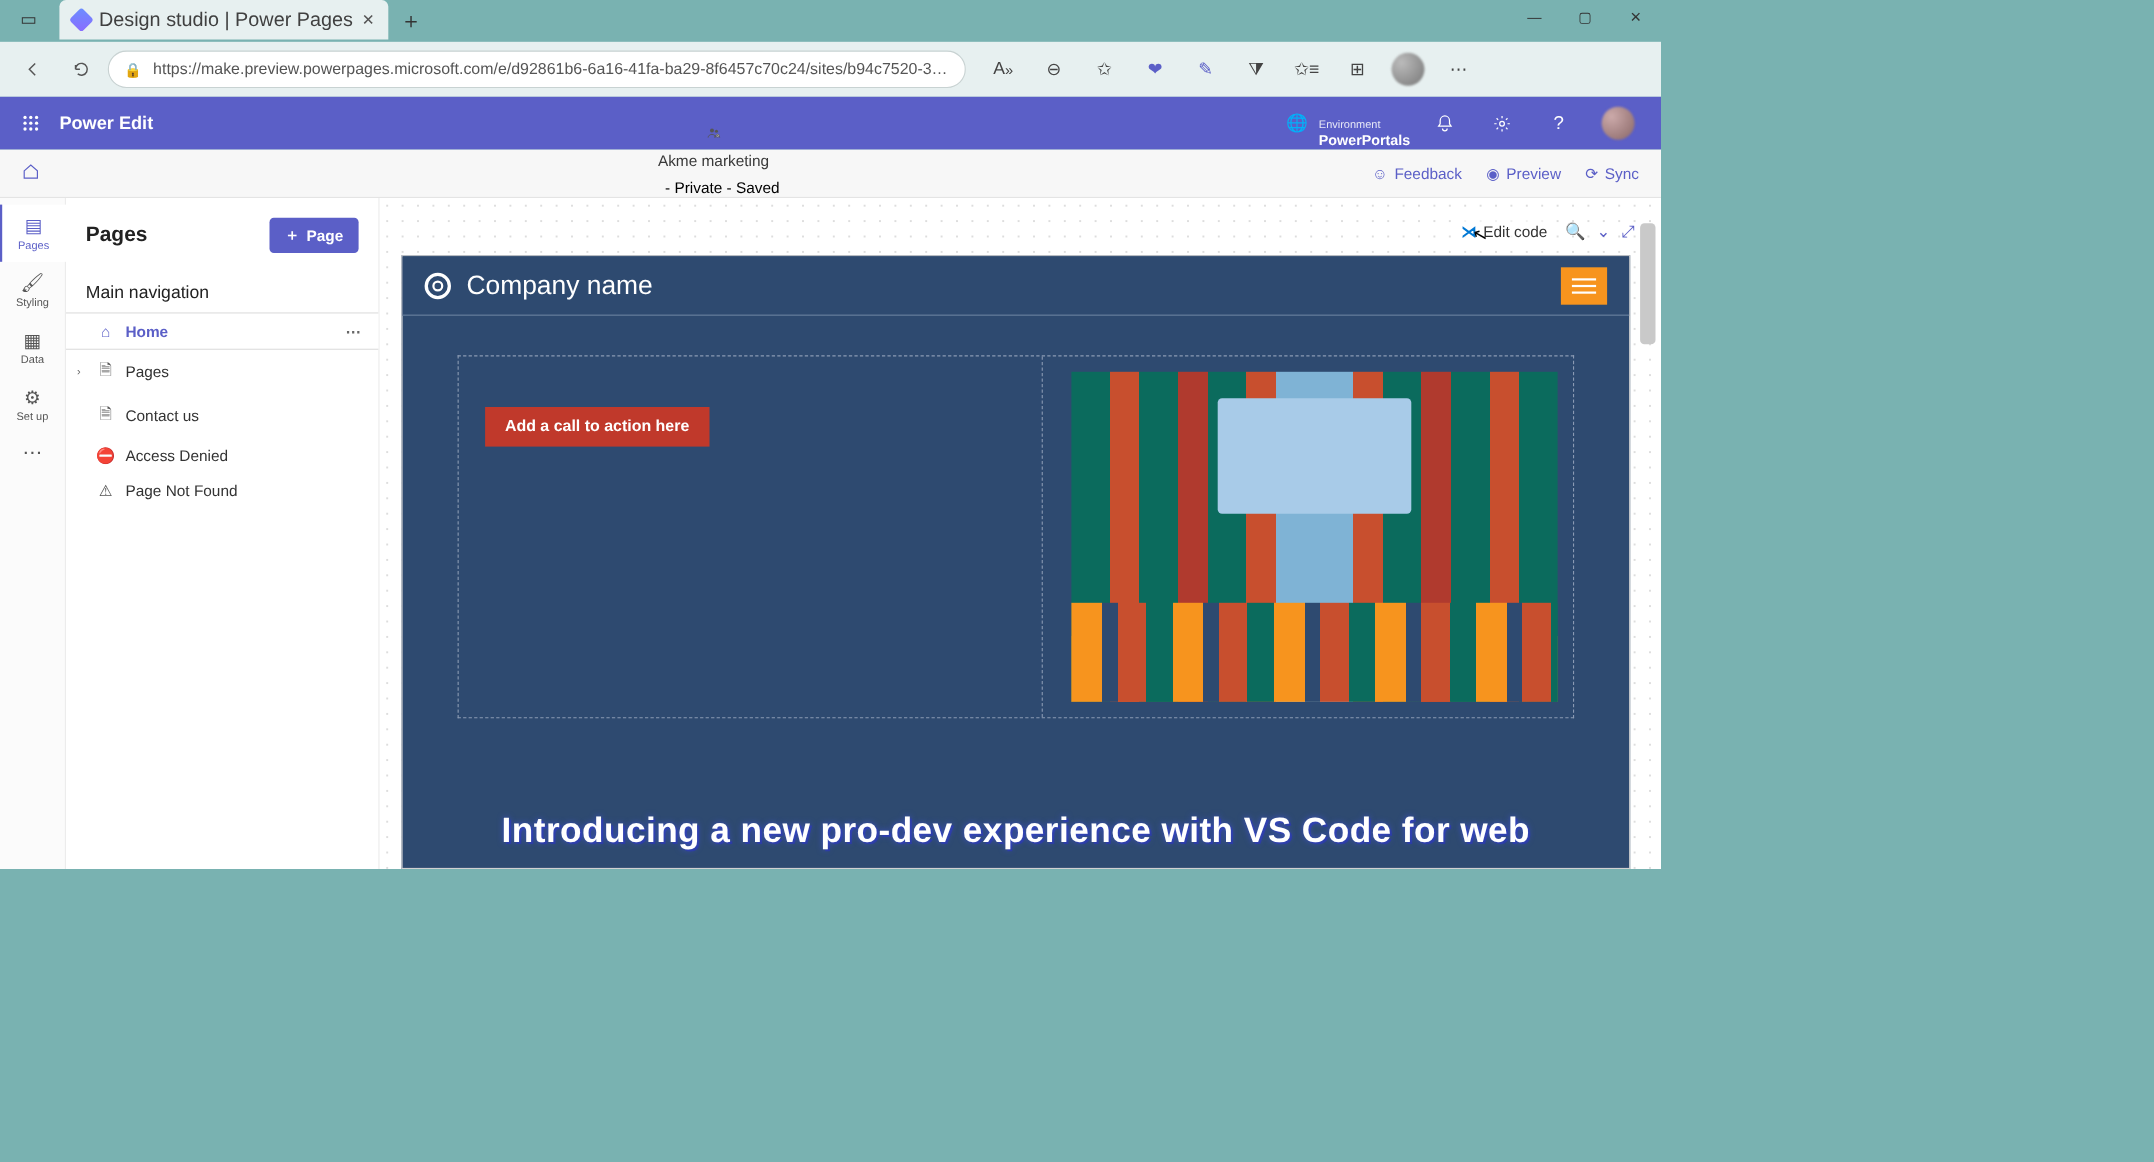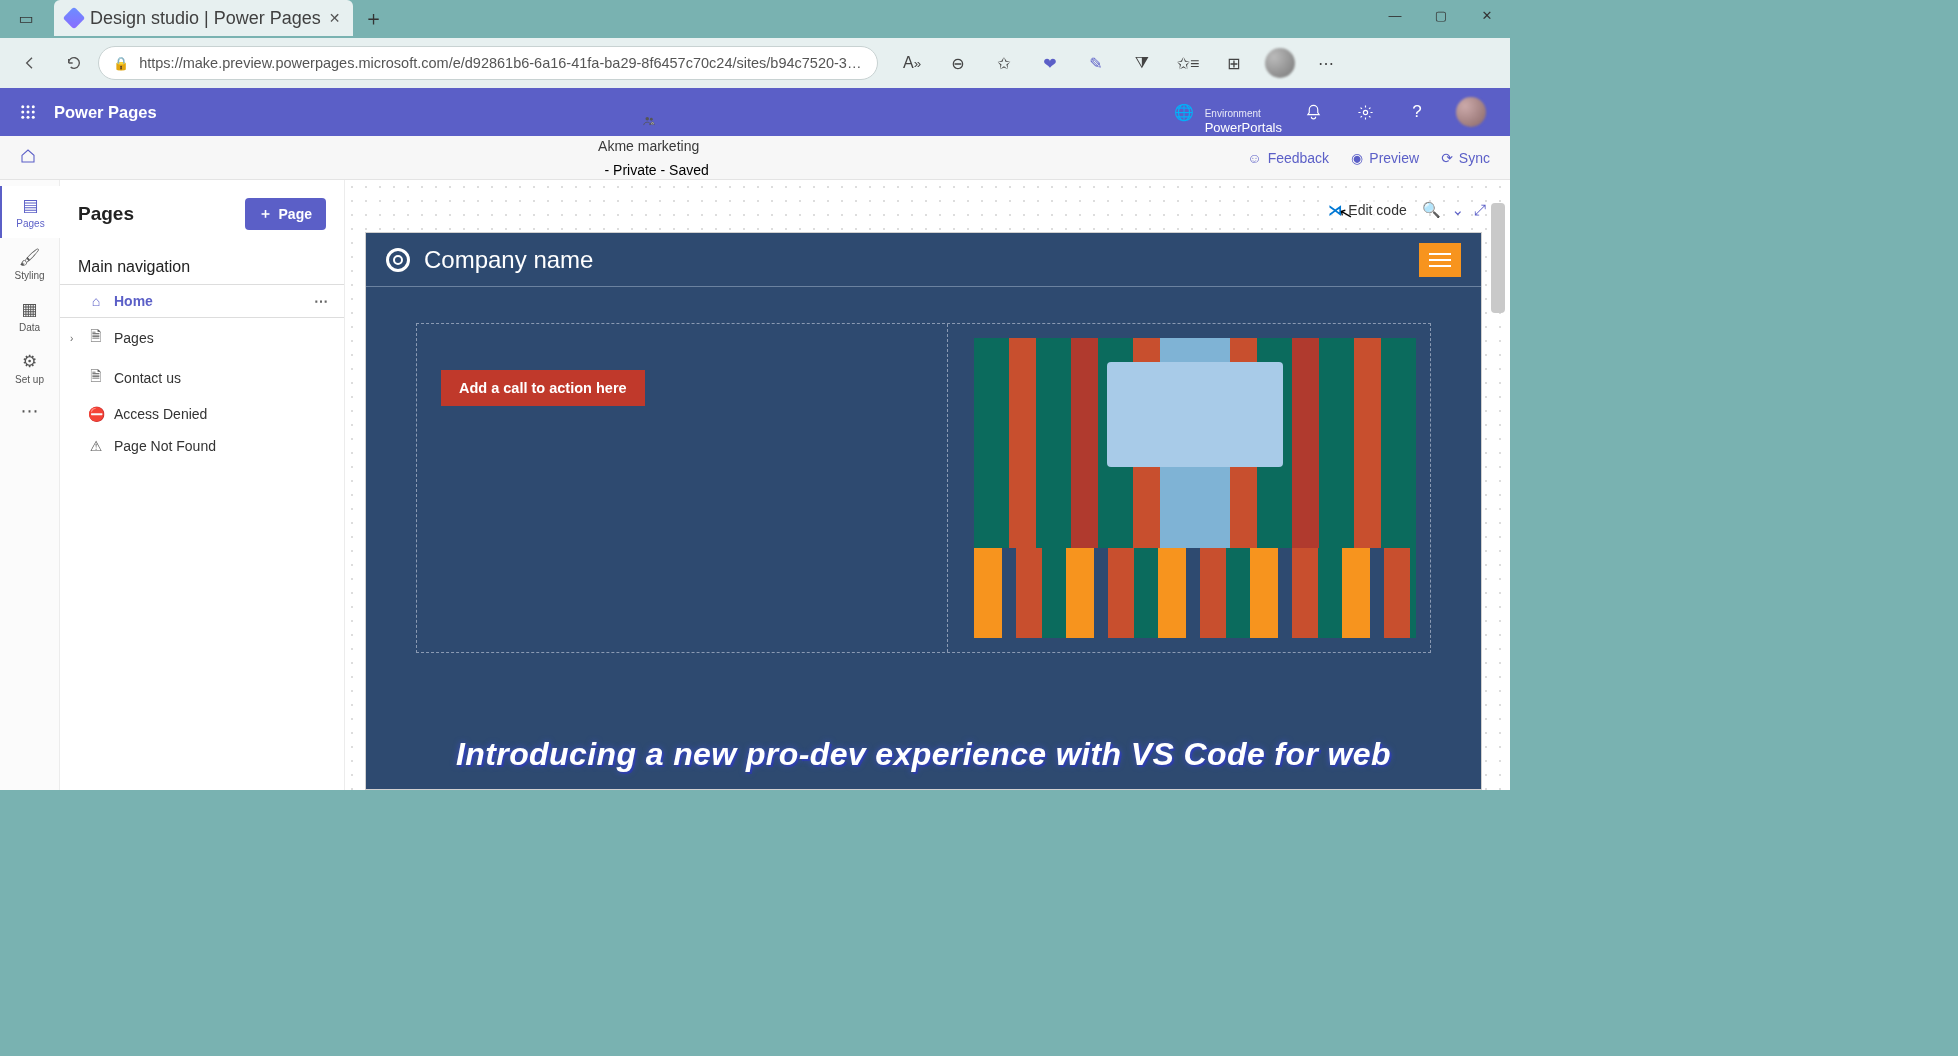--- a/index.html
+++ b/index.html
@@ -27,21 +27,21 @@
   .profile-pic { width:30px; height:30px; border-radius:50%; background: radial-gradient(circle at 30% 30%, #bbb, #777); filter: blur(1px);}
   
   
   .app-header { height:48px; background:#5b5fc7; display:flex; align-items:center; padding:0 8px; color:#fff;}
   .waffle { width:40px; height:48px; display:flex;align-items:center;justify-content:center; font-size:18px;}
   .app-name { font-size:16.5px; font-weight:600; margin-left:6px;}
   .env-block { margin-left:auto; display:flex; align-items:center; gap:10px; padding-right:8px;}
   .env-block .globeicon { font-size:16px;}
   .env-text { display:flex; flex-direction:column; font-size:11px; line-height:1.2;}
   .env-text .env-label { opacity:.85; font-size:10px;margin-top:20px;}
-  .env-text .env-name { font-size:13px; font-weight:400;}
+  .env-text .env-name { font-size:13px; font-weight:700;}
   .hdr-icon { width:42px; height:48px; display:flex;align-items:center;justify-content:center; color:#fff; font-size:17px;}
   .avatar { width:30px; height:30px; border-radius:50%; background: radial-gradient(circle at 30% 30%, #caa, #866); filter: blur(1px); margin:0 8px;}
 
   
   .sub-header { height:44px; background:#f7f7f7; border-bottom:1px solid #e4e4e4; display:flex; align-items:center; padding:0 20px; gap:18px;}
   .home-icon { color:#5b5fc7; font-size:16px; width:30px;}
   .site-info { margin:0 auto; display:flex; align-items:center; gap:8px; color:#3a3a3a; font-size:14px;flex-direction:column;}
   .site-info .people-icon { color:#555;}
   .site-info .meta { color:#000000;margin-left:16px;}
   .sub-actions { display:flex; gap:22px;}
@@ -103,21 +103,21 @@
      linear-gradient(90deg, #0b6b5d 0 8%, #c84f2e 8% 14%, #0b6b5d 14% 22%, #b03a2e 22% 28%, #0b6b5d 28% 36%, #c84f2e 36% 42%, #7fb3d5 42% 58%, #c84f2e 58% 64%, #0b6b5d 64% 72%, #b03a2e 72% 78%, #0b6b5d 78% 86%, #c84f2e 86% 92%, #0b6b5d 92% 100%),
      linear-gradient(0deg, #f7941e 0 20%, transparent 20%);
      background-blend-mode: normal;
      min-height:300px;
      position:relative;
   }
   .hero-img::before{content:'';position:absolute;left:30%;top:8%;width:40%;height:35%;background:#a8cbe8;border-radius:4px;}
   .hero-img::after{content:'';position:absolute;left:0;right:0;bottom:0;height:30%;
     background:repeating-linear-gradient(90deg,#f7941e 0 28px,#2e4a70 28px 42px,#c84f2e 42px 68px,#0b6b5d 68px 92px);}
   
-  .announcement { position:absolute; left:0; right:0; bottom:10px; text-align:center; color:#fff; font-size:32px; font-weight:800; font-style:italic; text-shadow:0 0 6px #3c4fc7, 2px 2px 0 #2a3aa0; padding:6px 20px; letter-spacing:.4px;}
+  .announcement { position:absolute; left:0; right:0; bottom:10px; text-align:center; color:#fff; font-size:32px; font-weight:800; text-shadow:0 0 6px #3c4fc7, 2px 2px 0 #2a3aa0; padding:6px 20px; letter-spacing:.4px;}
   
   .scrollbar-v { position:absolute; right:-24px; top:-30px; width:14px; height:110px; background:#c9c9c9; border-radius:4px;}
   
   svg.icon { width:1em; height:1em; vertical-align:-0.12em; fill:currentColor; }
 </style>
 </head>
 <body>
 
 <div class="window-chrome">
   <div class="chrome-tabbtn">▭</div>
@@ -172,21 +172,21 @@
         <circle cx="12" cy="5" r="2"></circle>
         <circle cx="19" cy="5" r="2"></circle>
         <circle cx="5" cy="12" r="2"></circle>
         <circle cx="12" cy="12" r="2"></circle>
         <circle cx="19" cy="12" r="2"></circle>
         <circle cx="5" cy="19" r="2"></circle>
         <circle cx="12" cy="19" r="2"></circle>
         <circle cx="19" cy="19" r="2"></circle>
       </svg>
   </div>
-  <div class="app-name">Power Pages</div>
+  <div class="app-name">Power Edit</div>
   <div class="env-block">
     <span class="globeicon">🌐</span>
     <div class="env-text">
       <span class="env-label">Environment</span>
       <span class="env-name">PowerPortals</span>
     </div>
     <div class="hdr-icon">
       <svg class="icon" viewBox="0 0 24 24">
           <path d="M12 2a6 6 0 0 0-6 6v4l-2 3h16l-2-3V8a6 6 0 0 0-6-6zM9 18a3 3 0 0 0 6 0" stroke="currentColor" stroke-width="1.6" fill="none"></path>
         </svg>

